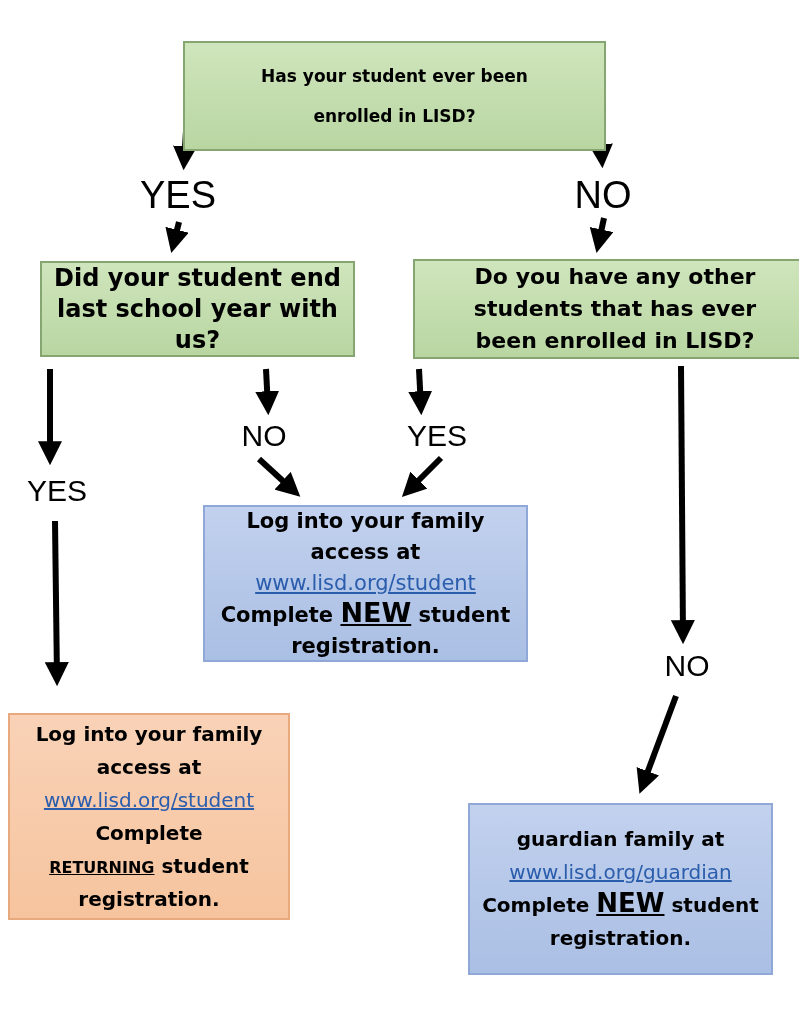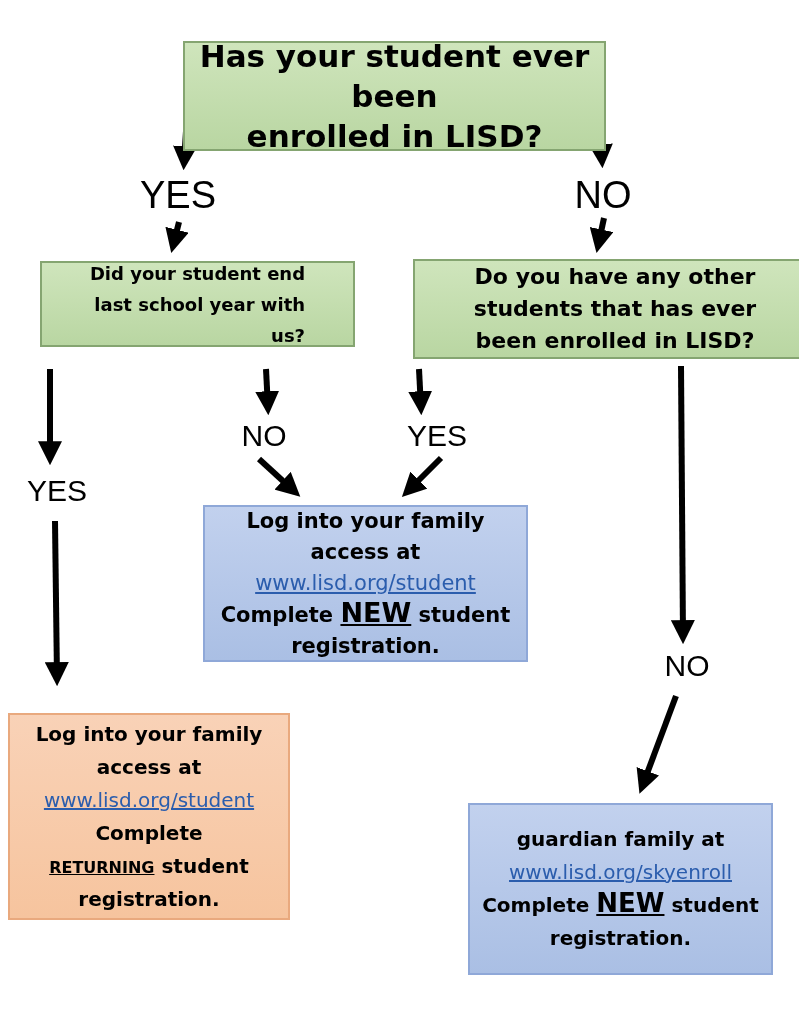--- a/index.html
+++ b/index.html
@@ -14,22 +14,22 @@
   .qbox, .rbox {
     position:absolute; display:flex; flex-direction:column;
     align-items:center; justify-content:center; text-align:center;
     font-weight:bold;
   }
   .qbox { white-space:pre-line; }
   .green  { background:linear-gradient(#cfe5bc,#b9d6a2); border:2px solid #85a571; }
   .blue   { background:linear-gradient(#c2d1ee,#aabfe4); border:2px solid #8fa8d8; }
   .orange { background:linear-gradient(#f9d2b7,#f6c49e); border:2px solid #e9a97e; }
 
-  .q-top   { left:183px; top:41px;  width:423px; height:110px;  font-size:31px; line-height:40px; }
-  .q-left  { left:40px;  top:261px; width:315px; height:86px;  font-size:18px; line-height:31px;text-align:right; }
+  .q-top   { left:183px; top:41px;  width:423px; height:110px;  font-size:17px; line-height:40px; }
+  .q-left  { left:40px;  top:261px; width:315px; height:96px;  font-size:24px; line-height:31px; }
   .q-right { left:413px; top:259px; width:404px; height:100px; font-size:22px; line-height:32px; }
 
   .out-mid   { left:203px; top:505px; width:325px; height:157px; font-size:21px; }
   .out-mid   .line { line-height:31px; }
   .out-left  { left:8px;   top:713px; width:282px; height:207px; font-size:20px; }
   .out-left  .line { line-height:33px; }
   .out-right { left:468px; top:803px; width:305px; height:172px; font-size:20px; }
   .out-right .line { line-height:33px; }
 
   .line { white-space:nowrap; }
@@ -107,18 +107,18 @@
     <div class="line">Log into your family</div>
     <div class="line">access at</div>
     <a class="link line">www.lisd.org/student</a>
     <div class="line">Complete</div>
     <div class="line"><span class="em">RETURNING</span><span> student</span></div>
     <div class="line">registration.</div>
   </div>
 
   <div class="rbox blue out-right">
     <div class="line">guardian family at</div>
-    <a class="link line">www.lisd.org/skyenroll</a>
+    <a class="link line">www.lisd.org/guardian</a>
     <div class="line"><span>Complete </span><span class="em">NEW</span><span> student</span></div>
     <div class="line">registration.</div>
   </div>
 
 </div>
 
 </body></html>

